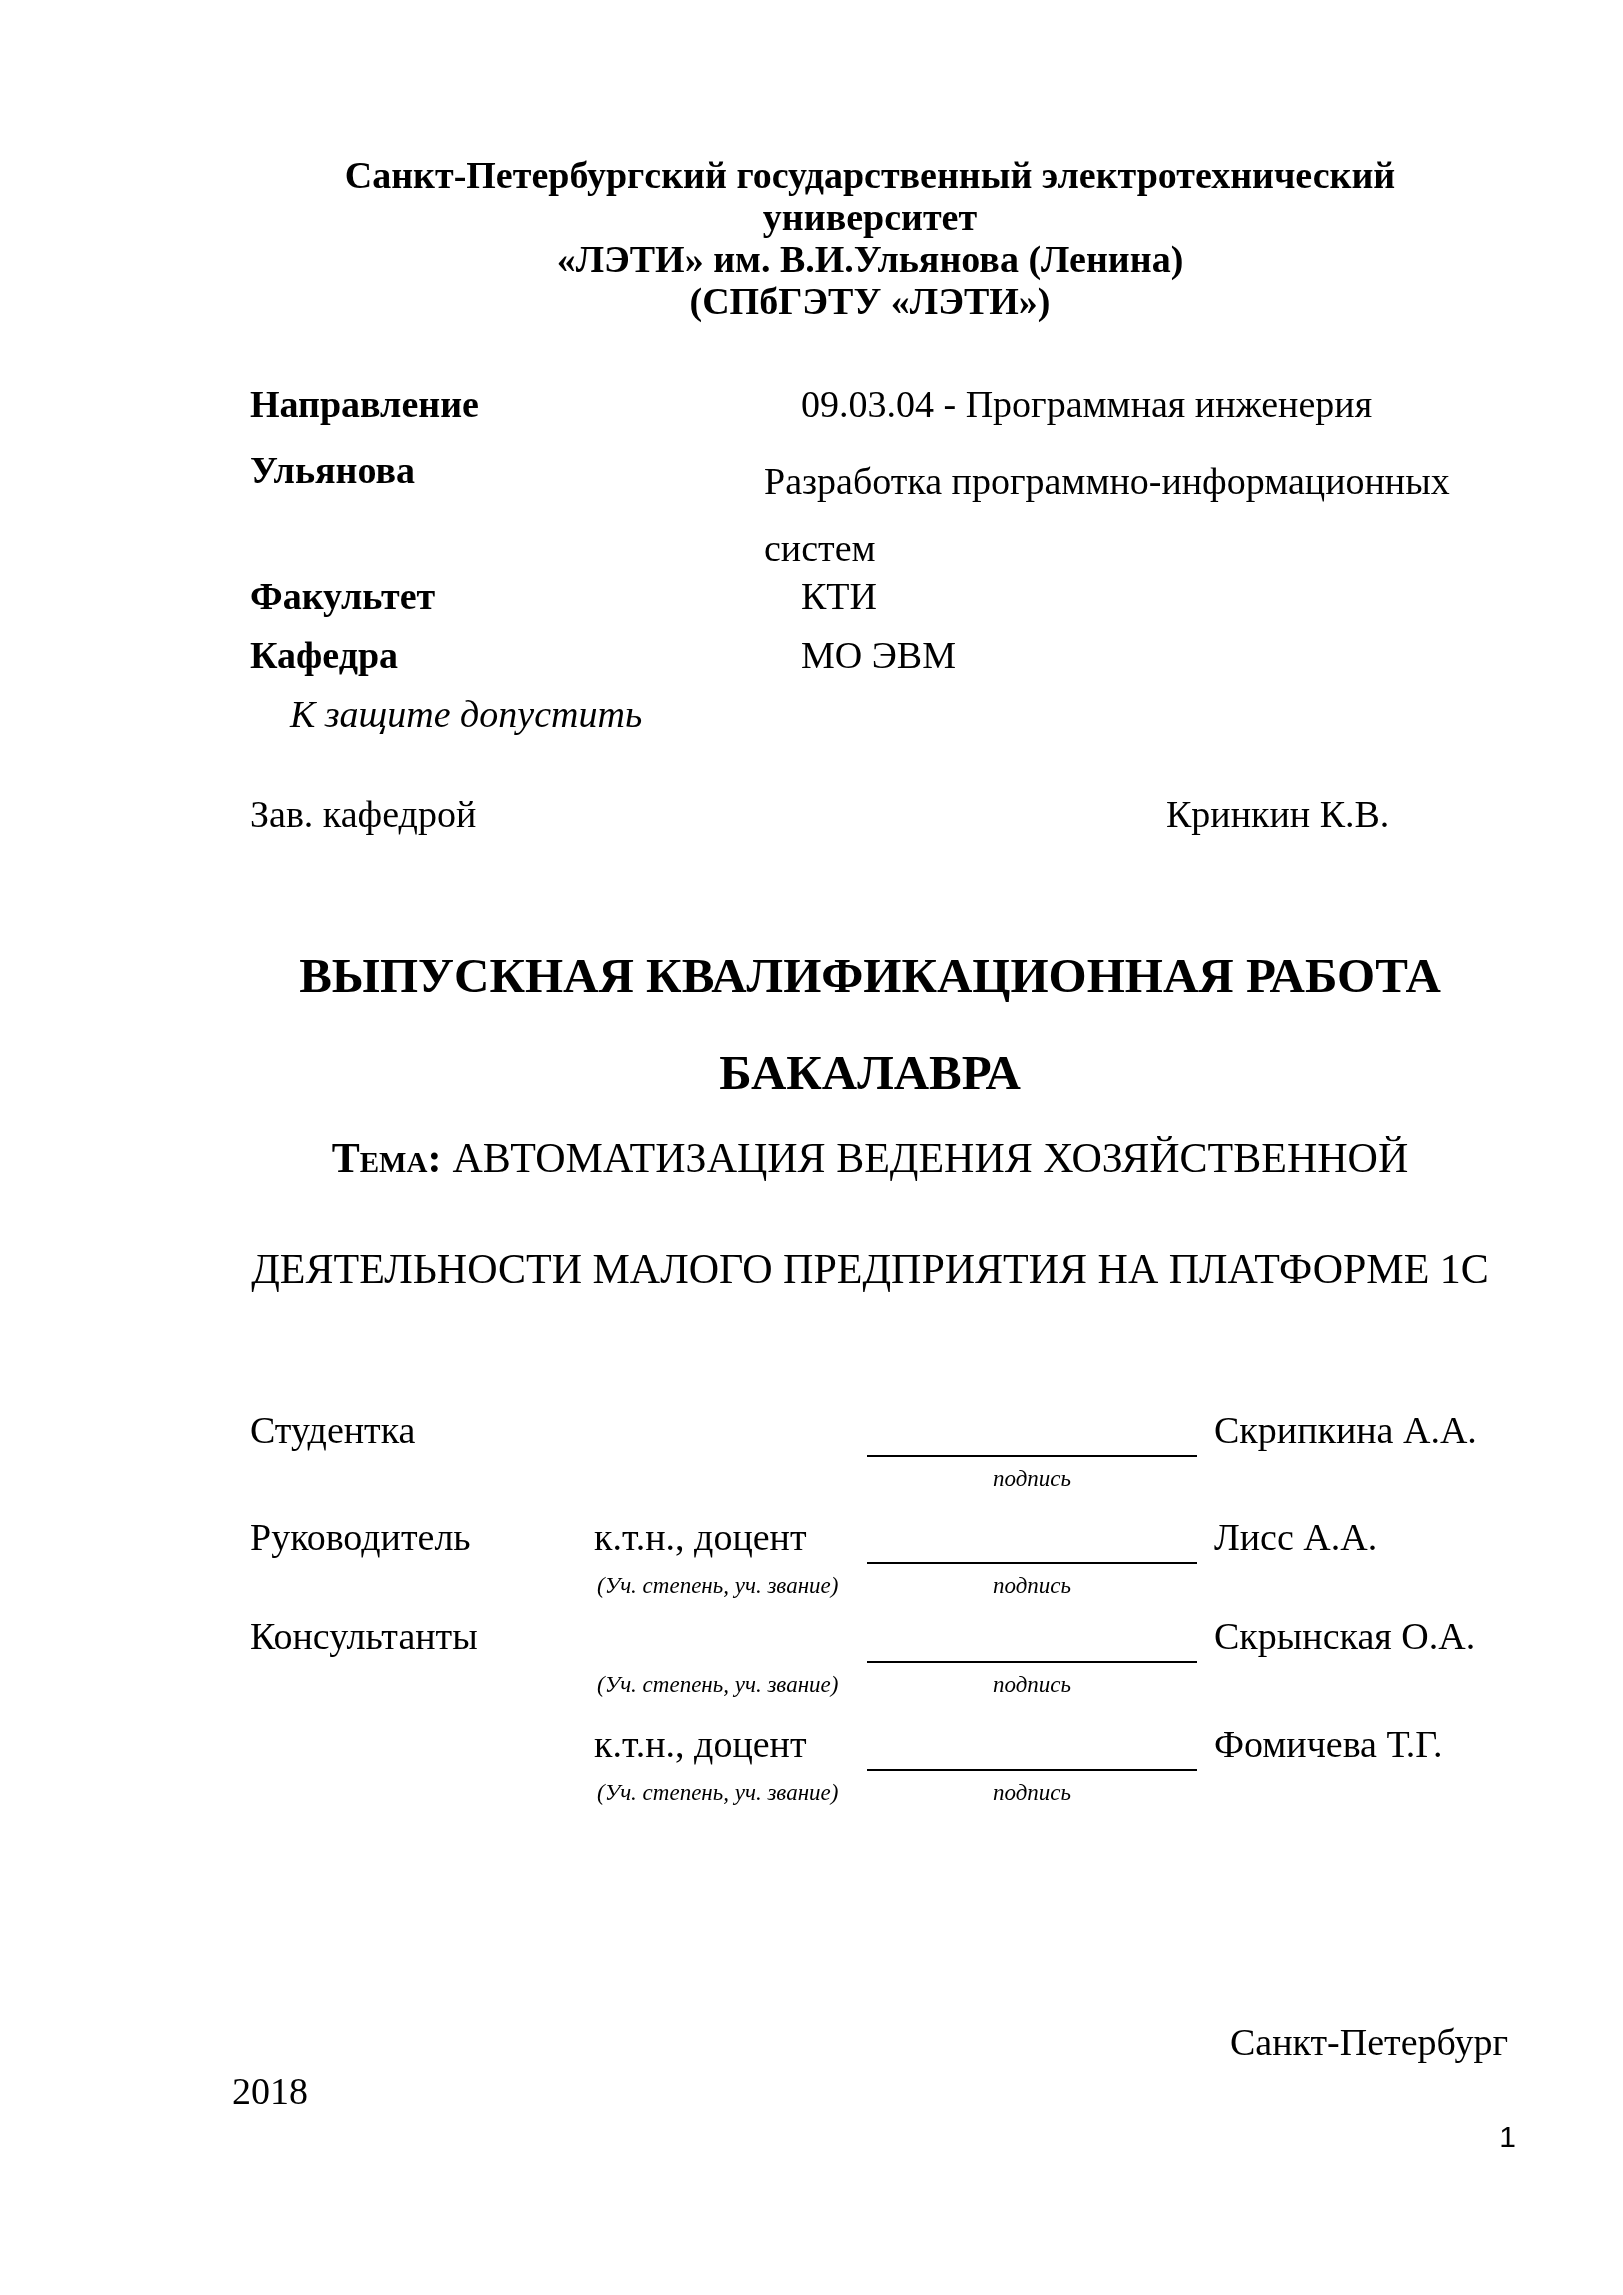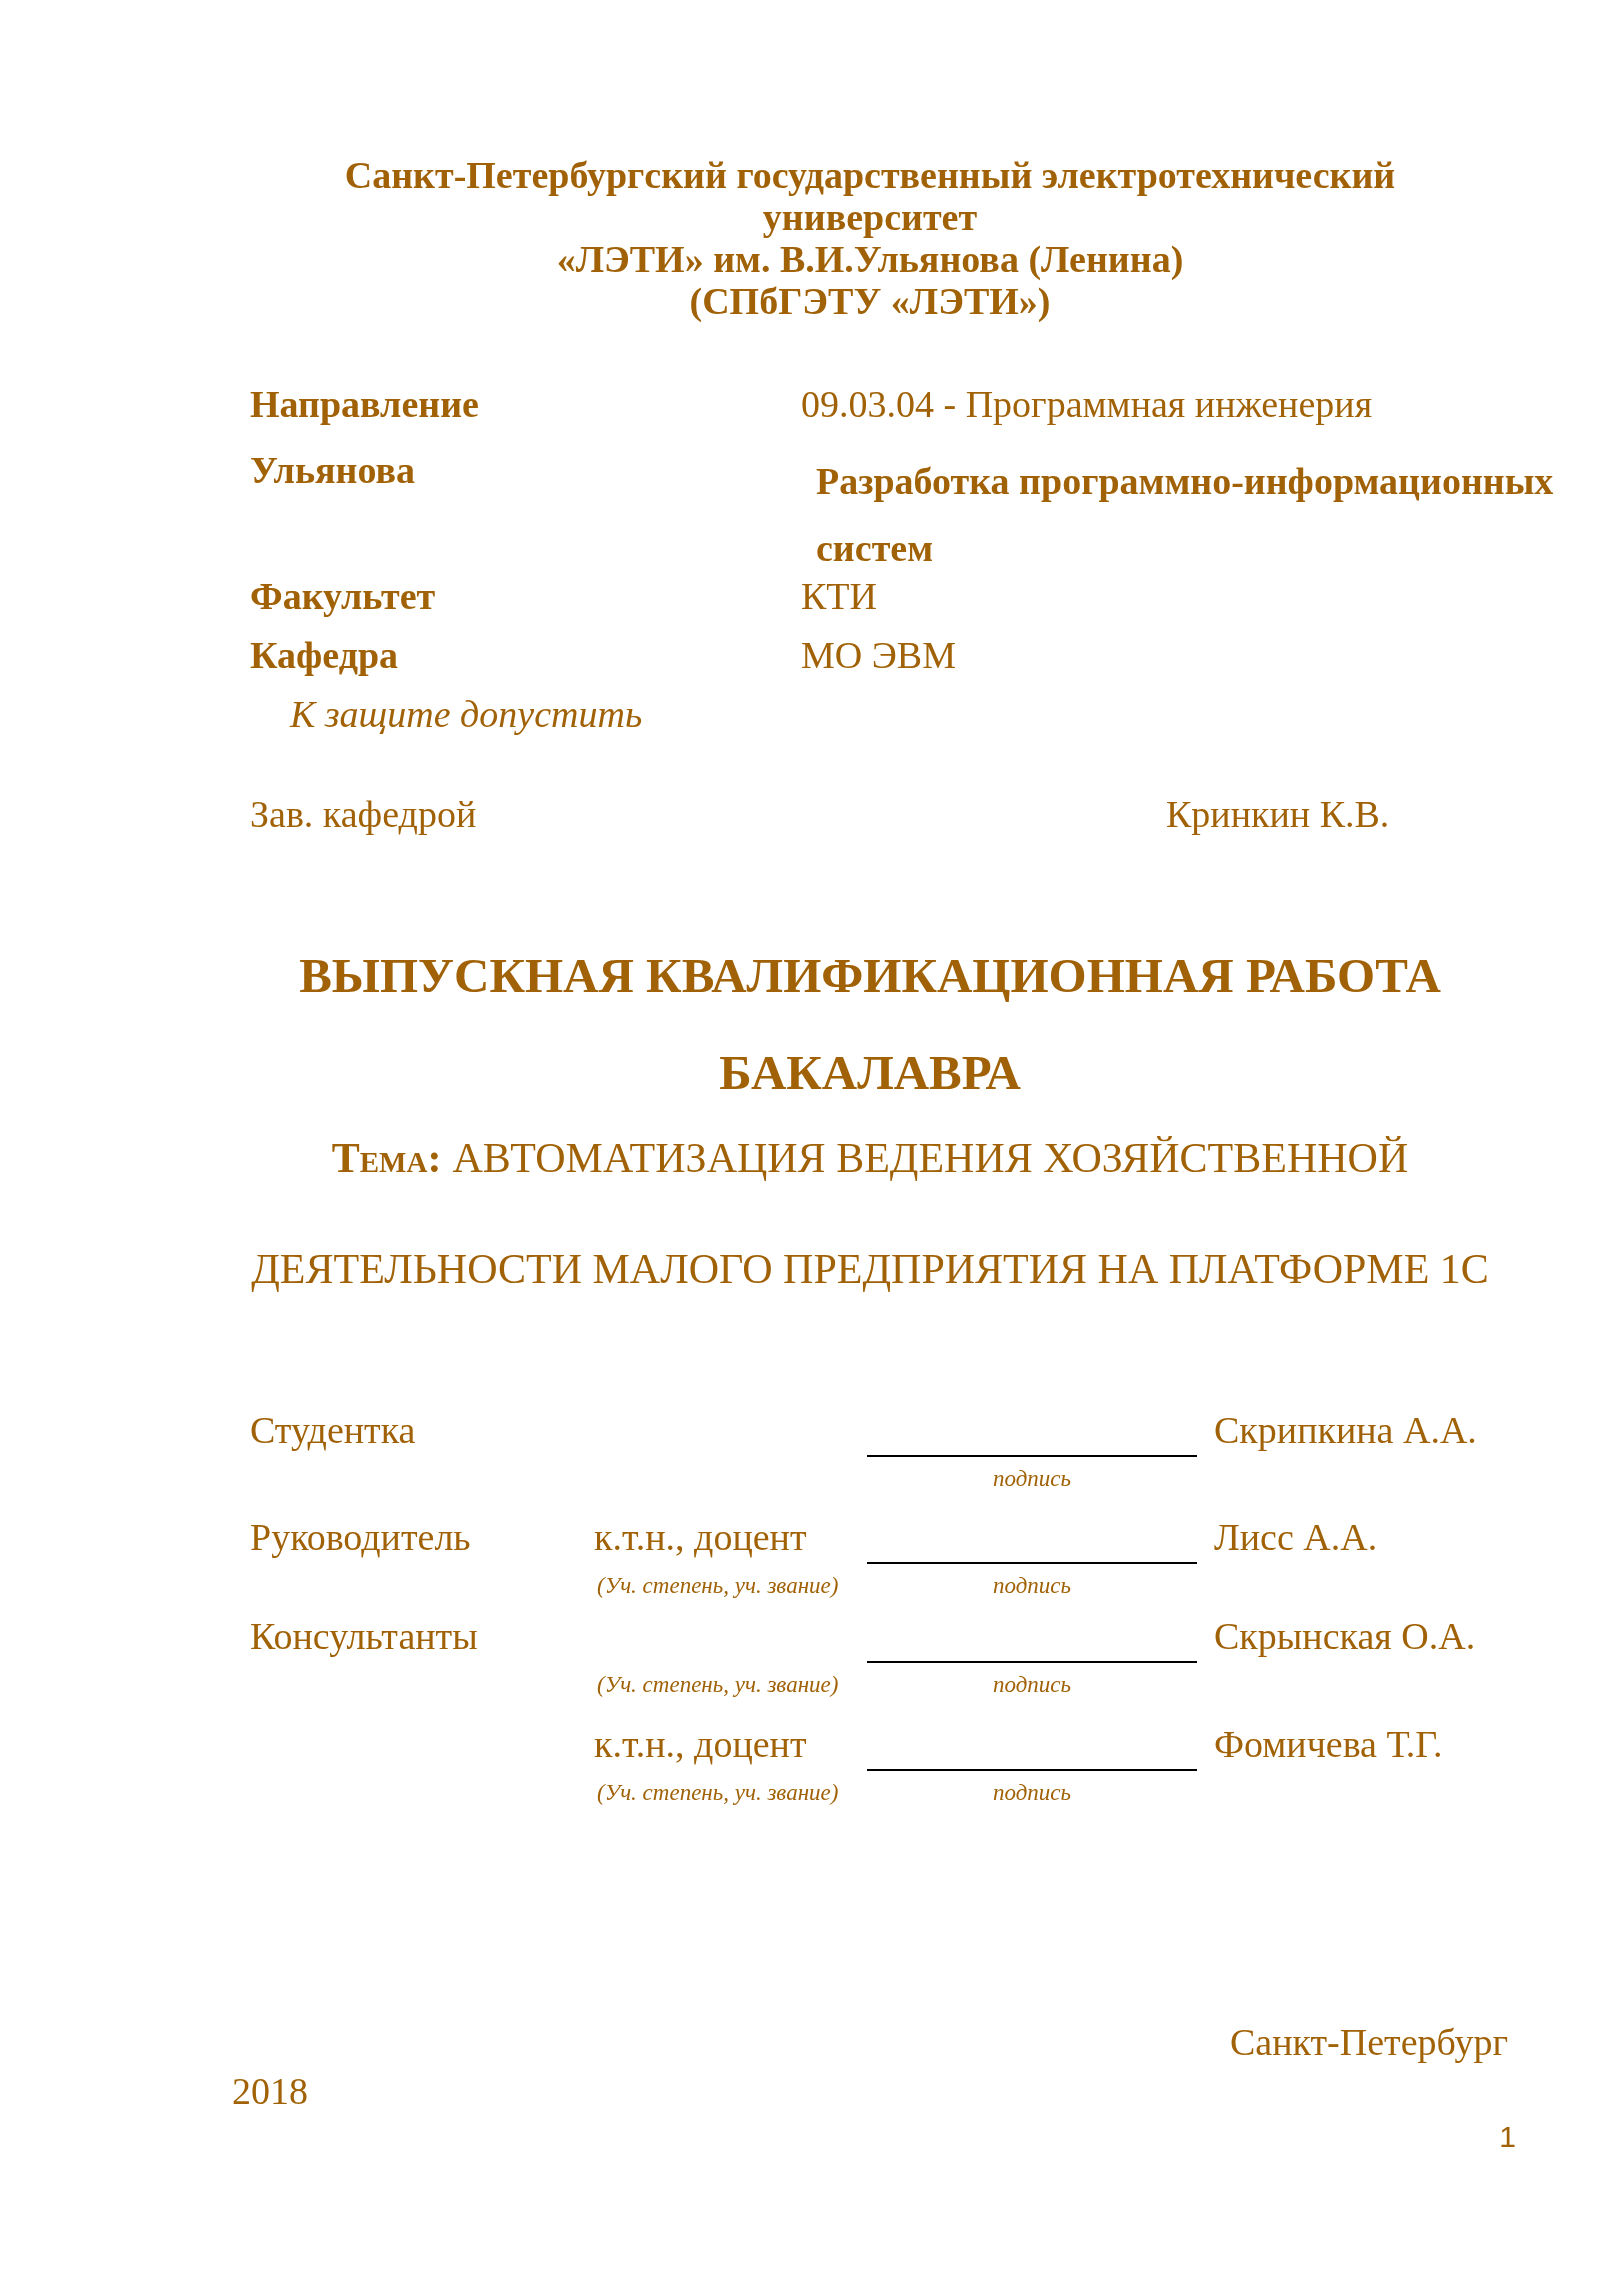--- a/index.html
+++ b/index.html
@@ -1,35 +1,35 @@
 <!DOCTYPE html>
 <html style="font-size:12.6px"><head>
 <meta charset="utf-8">
 <style>
   html,body{margin:0;padding:0;background:#fff;}
   .page{
     position:relative;
     width:1623px;height:2295px;
     background:#ffffff;
-    color:#a16207;
+    color:#000000;
     font-family:"Liberation Serif","DejaVu Serif",serif;
     font-size:38px;
     overflow:hidden;
   }
   .abs{position:absolute;}
   
   .uni-header{
     left:232px;top:154px;width:1276px;
     text-align:center;font-weight:bold;
     font-size:38px;line-height:42px;
   }
   
   .label{left:250px;font-weight:bold;white-space:nowrap;}
   .value{left:801px;white-space:nowrap;}
-  .value-2line{left:816px;width:738px;line-height:67px;white-space:normal;font-weight:bold;}
+  .value-2line{left:764px;width:738px;line-height:67px;white-space:normal;}
   .italic-note{left:250px;font-style:italic;font-weight:normal;white-space:nowrap;margin-left:40px;}
   .plain-label{left:250px;white-space:nowrap;}
   .head-name{left:1166px;white-space:nowrap;}
   
   .big-title{
     left:232px;width:1276px;text-align:center;
     font-weight:bold;font-size:49px;line-height:49px;white-space:nowrap;
   }
   
   .topic-line{

